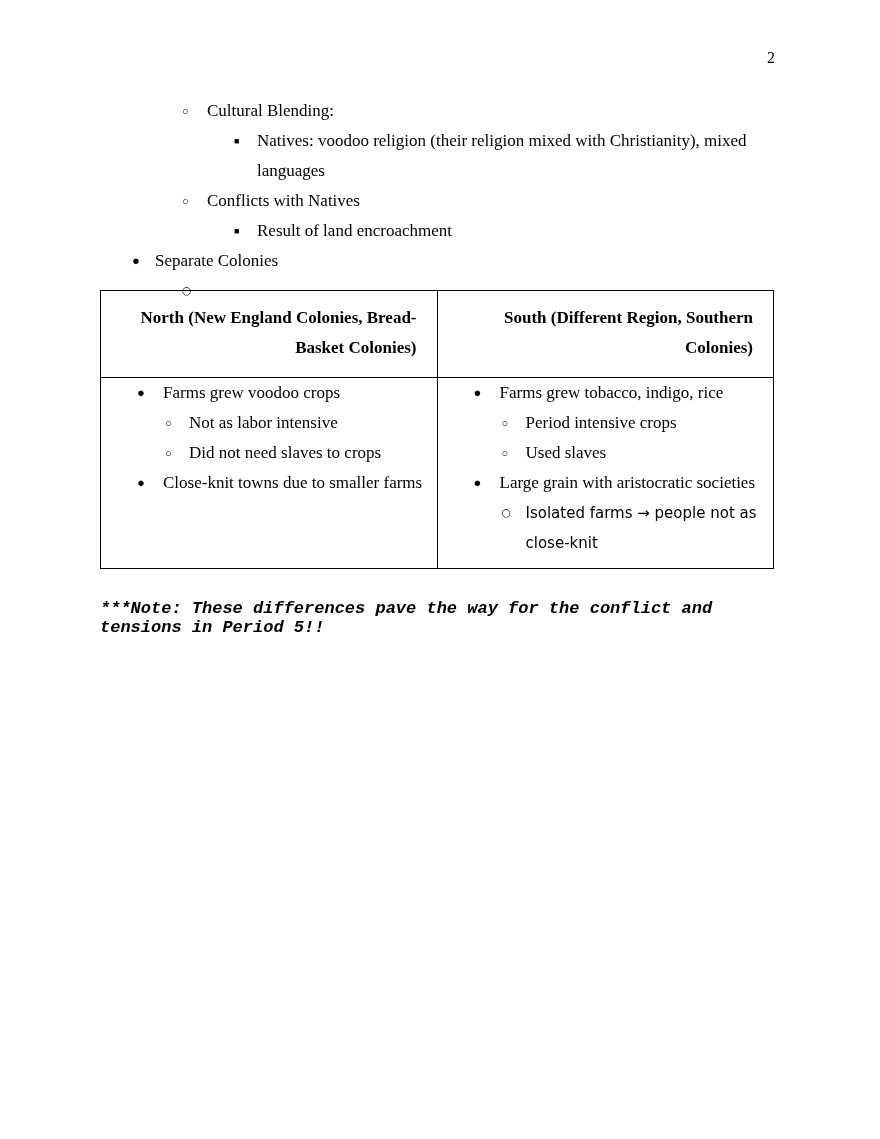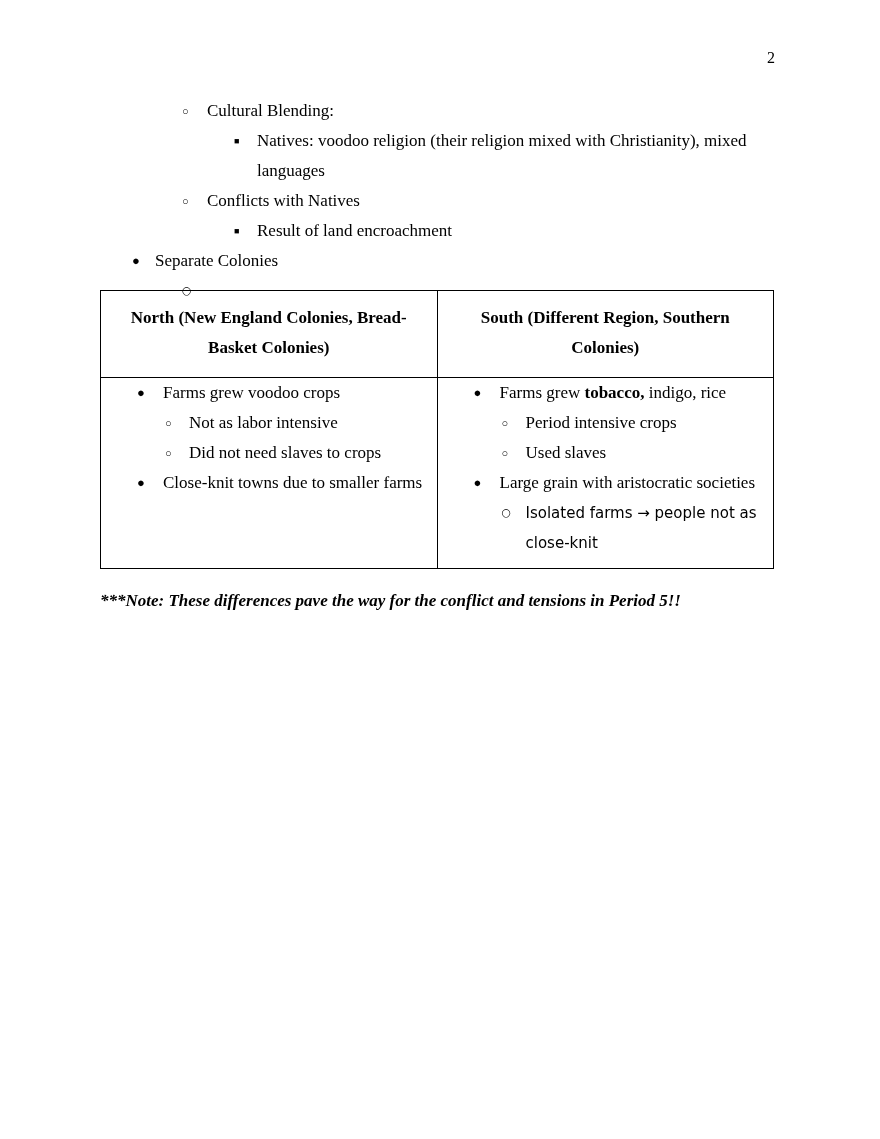--- a/index.html
+++ b/index.html
@@ -62,45 +62,45 @@
     width: 674px;
     margin-top: 14px;
     table-layout: fixed;
   }
   table.compare td, table.compare th {
     border: 1px solid #000000;
     vertical-align: top;
     padding: 0;
   }
   table.compare th {
-    text-align: center;
+    text-align: right;
     font-family: "Liberation Serif", serif;
     font-size: 17px;
     font-weight: bold;
     line-height: 30px;
     padding: 12px 20px 14px 20px;
   }
   td.cell {
     padding: 10px 8px 16px 8px;
     height: 190px;
   }
   .cell .li { line-height: 30px; }
   .cell .clvl1 { padding-left: 62px; position: relative; }
   .cell .clvl1 .bullet { left: 36px; font-size: 13px; }
   .cell .clvl2 { padding-left: 88px; position: relative; }
   .cell .clvl2 .bullet { left: 64px; font-size: 11px; }
 
   .note {
-    margin-top: 22px;
-    font-family: Liberation Serif, serif;
+    margin-top: 30px;
+    font-family: Liberation Mono, monospace;
     font-style: italic;
     font-weight: bold;
     font-size: 17px;
   }
-  b.inline-bold { font-weight: bold; }
+  b.inline-bold { font-weight: normal; }
 </style>
 </head>
 <body>
 
 <div class="page">
 
   <div class="page-number">2</div>
 
   <div class="outline">
 

